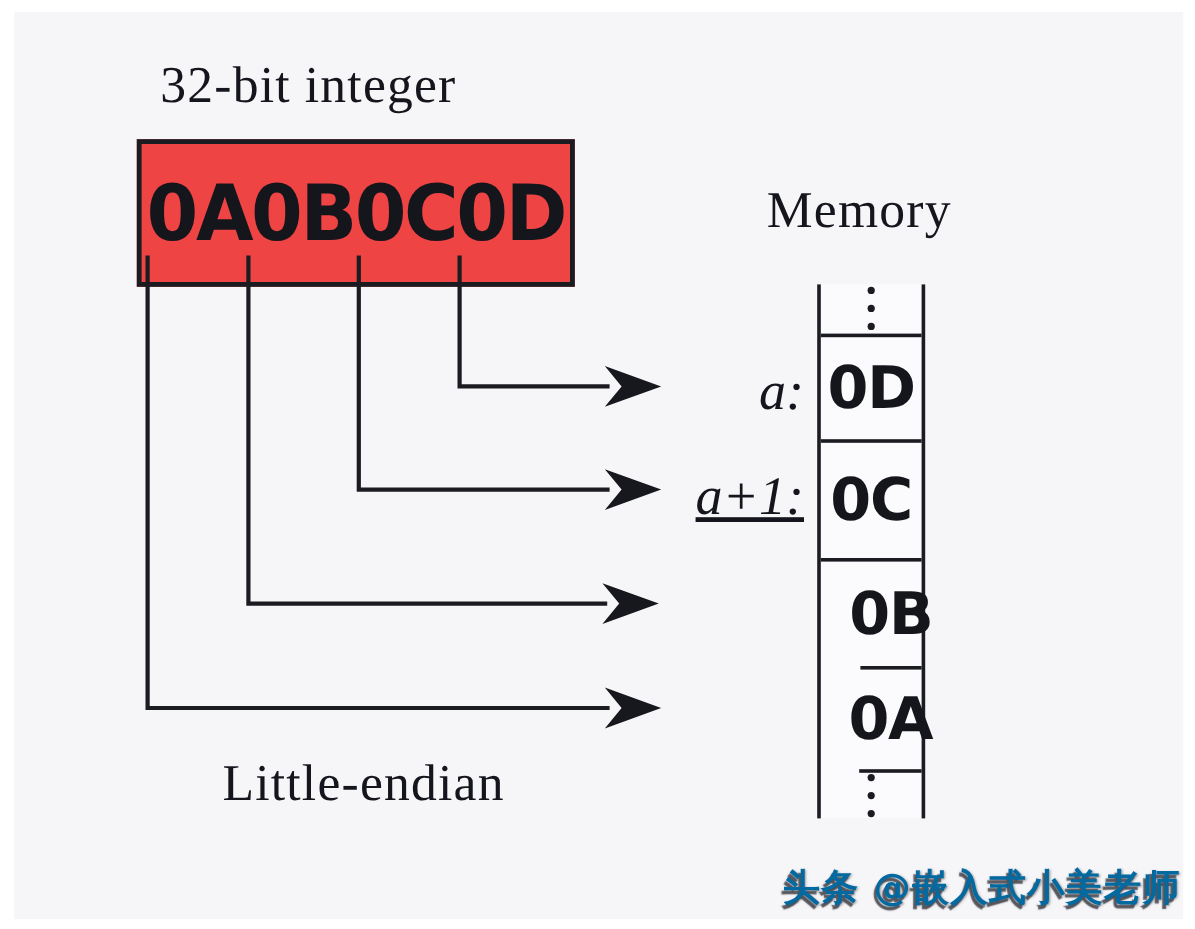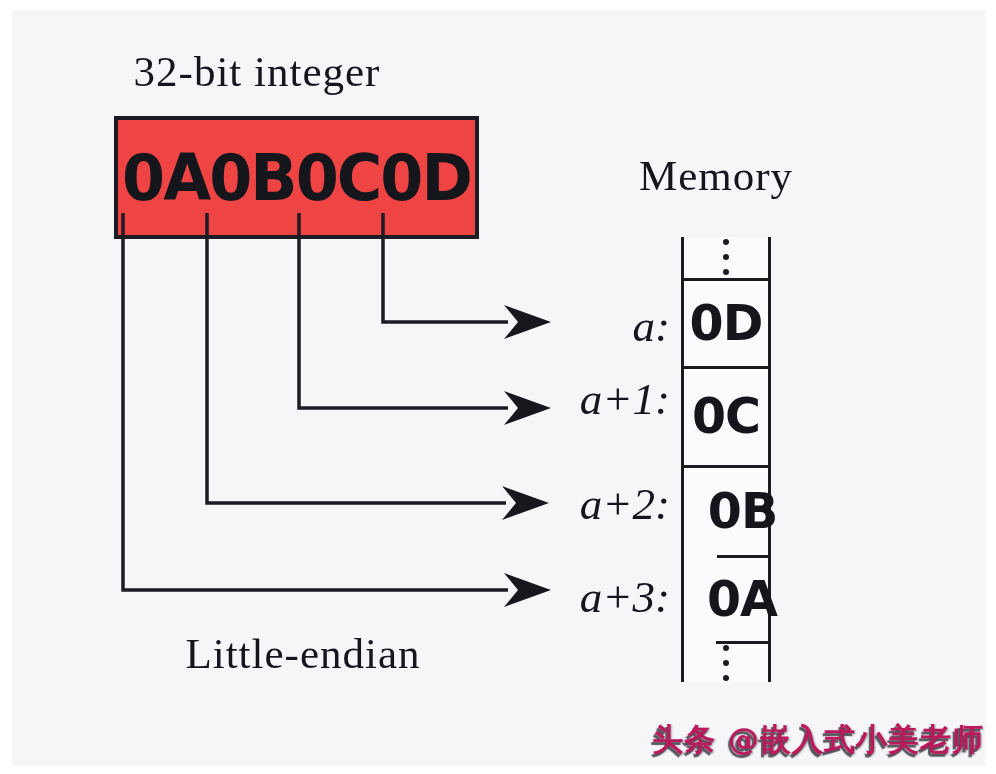--- a/index.html
+++ b/index.html
@@ -49,27 +49,27 @@
   .mem-cell.c3{height:90px;margin-left:32px;}
   .byte{
     font-family:"DejaVu Sans", sans-serif;font-weight:bold;color:#15151c;
     font-size:49px;letter-spacing:-1px;
   }
   .addr{
     position:absolute;left:470px;width:200px;height:60px;line-height:60px;
     text-align:right;font-style:italic;font-size:45px;color:#15151d;white-space:nowrap;
   }
   .addr.r0{top:296px;}
-  .addr.r1{top:369px;}
+  .addr.r1{top:383px;text-decoration:underline;}
   .addr.r2{top:474px;}
   .addr.r3{top:567px;}
   .watermark{
     position:absolute;top:719px;right:12px;
     font-family:"DejaVu Sans", sans-serif;font-weight:bold;font-size:31px;
-    color:#be185d;letter-spacing:1px;white-space:nowrap;
+    color:#0369a1;letter-spacing:1px;white-space:nowrap;
     text-shadow:-2px 3px 1px rgba(72,72,78,0.92), 1px 1px 2px rgba(72,72,78,0.55);
   }
 </style>
 </head>
 <body>
 
 <div class="canvas">
   <div class="paper"></div>
 
   <div class="caption int-title">32-bit integer</div>
@@ -119,17 +119,15 @@
     </div>
     <div class="mem-dots bottom">
       <i></i>
         <i></i>
         <i></i>
     </div>
   </div>
 
   <div class="addr r0">a:</div>
   <div class="addr r1">a+1:</div>
-  <div class="addr r2">a+2:</div>
-  <div class="addr r3">a+3:</div>
 
   <div class="watermark">头条 @嵌入式小美老师</div>
 </div>
 
 </body></html>

